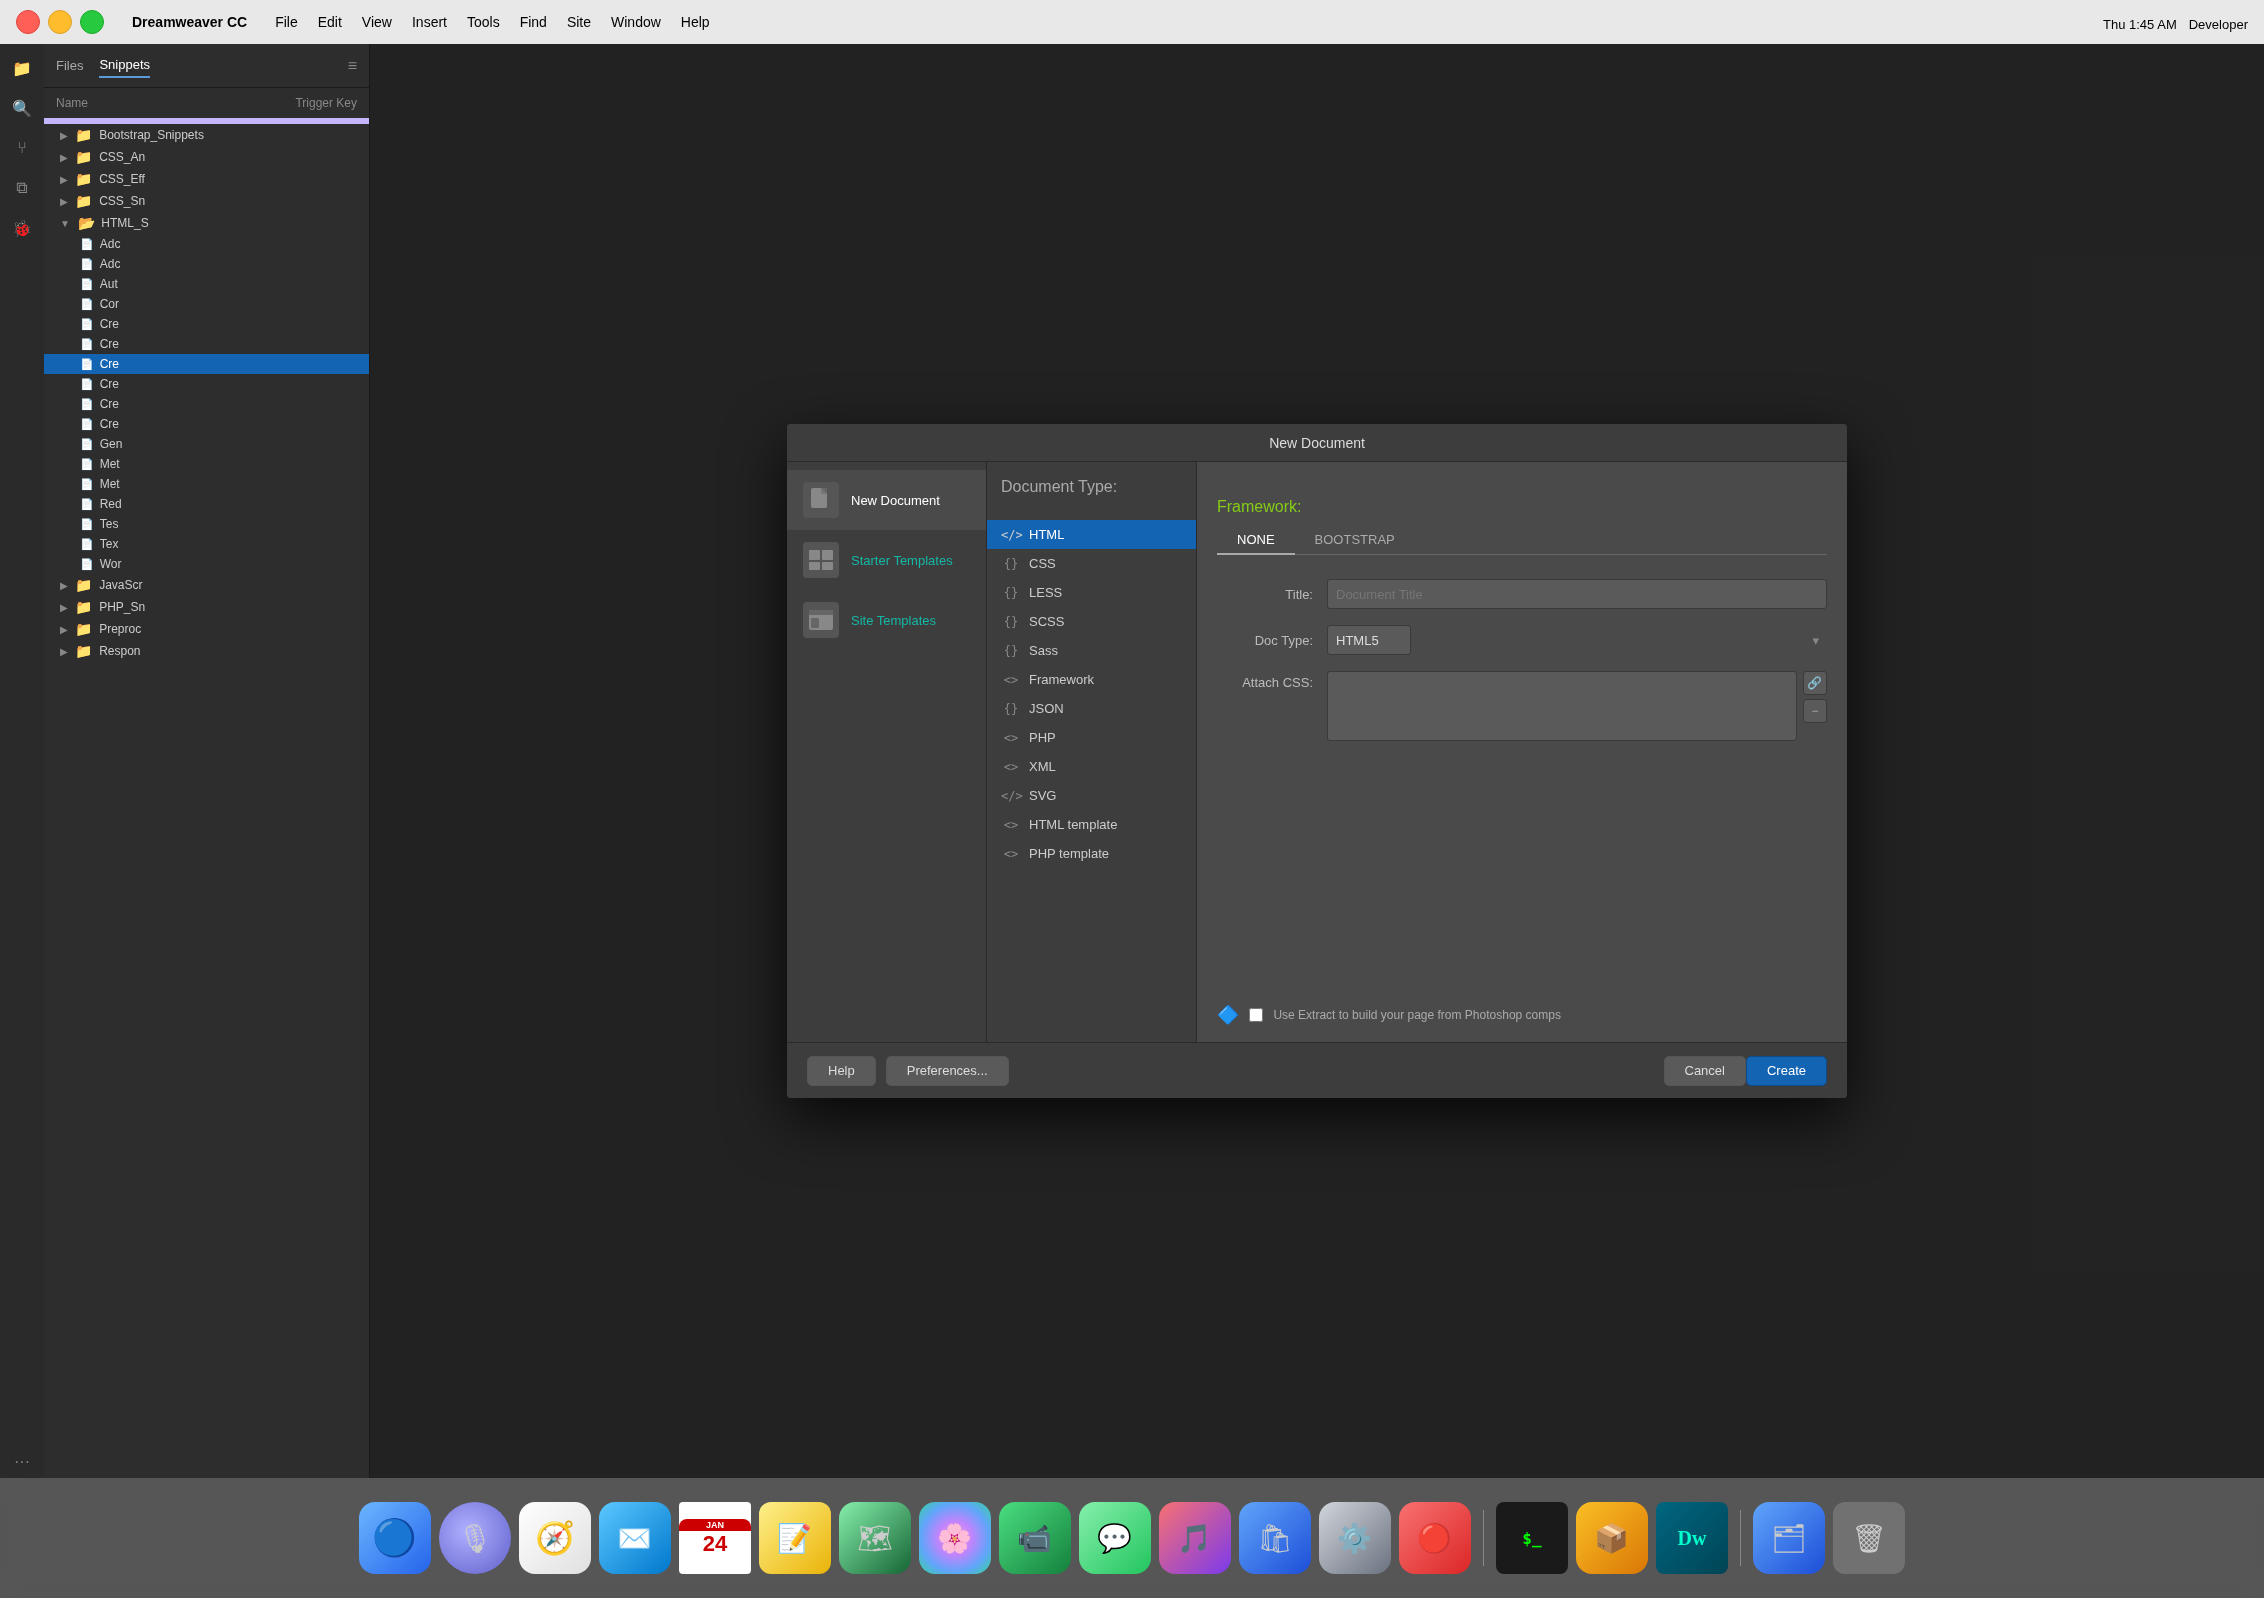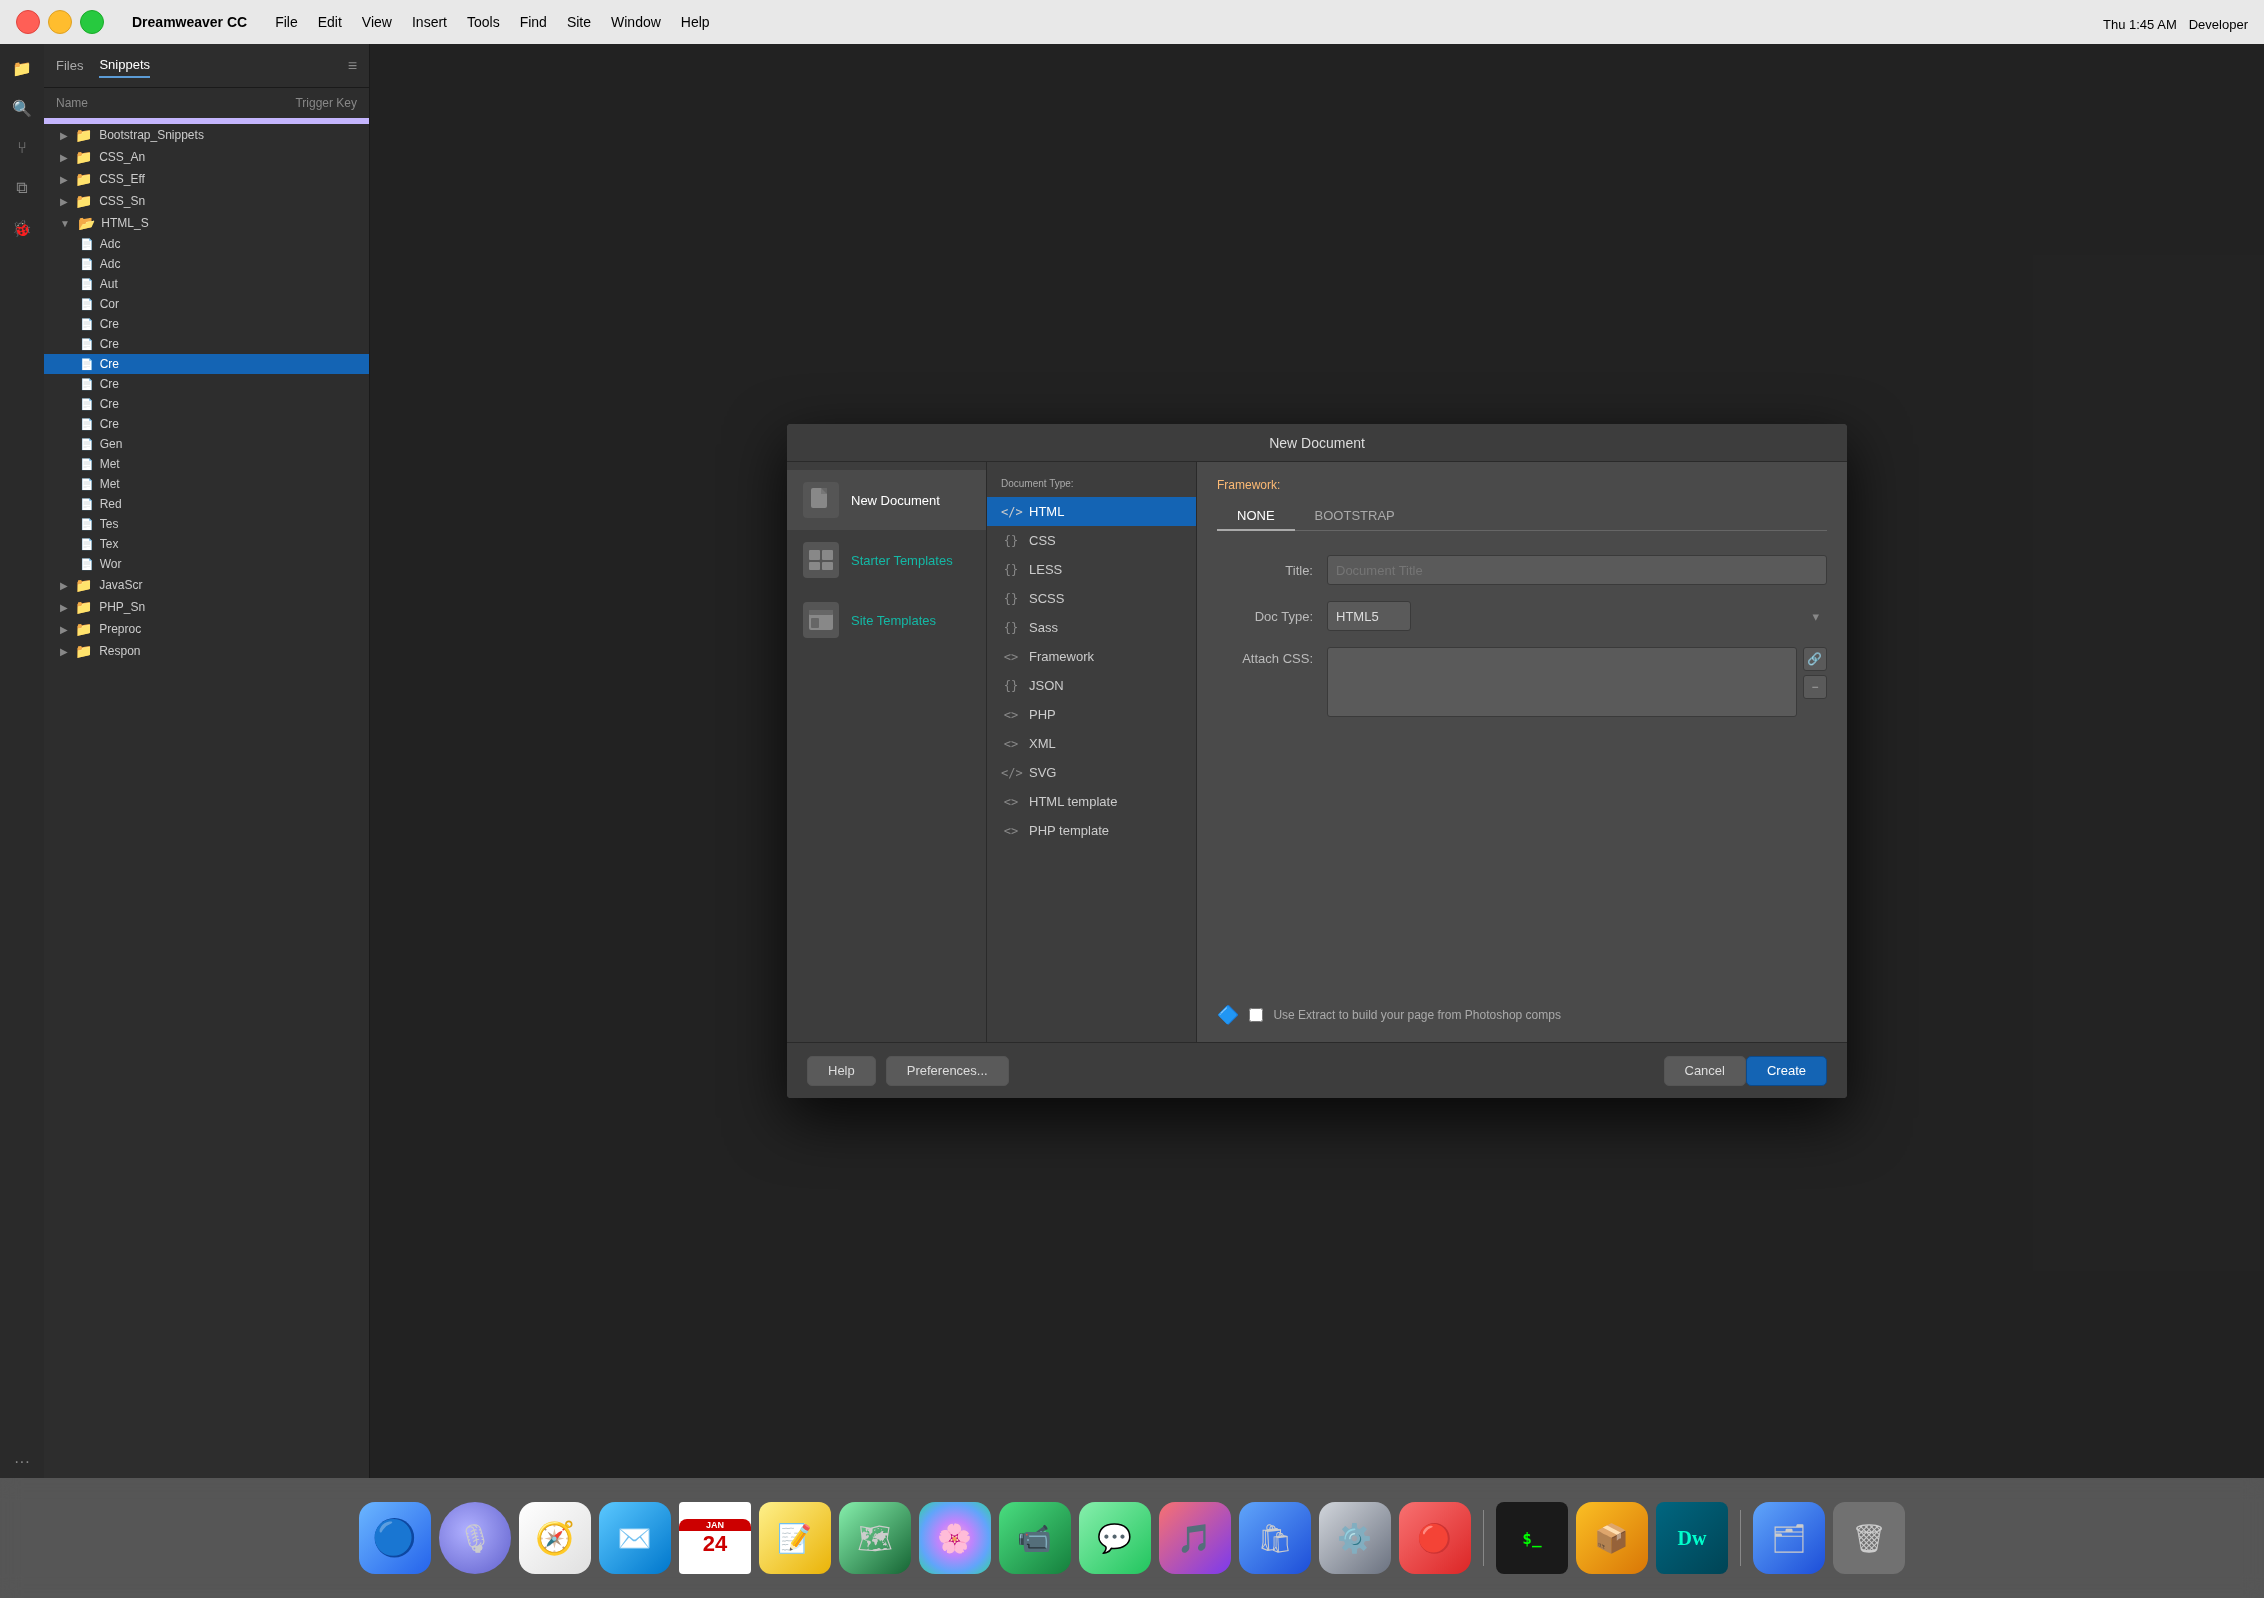--- a/index.html
+++ b/index.html
@@ -198,22 +198,22 @@
     }
 
     
     .dialog-middle {
       width: 210px;
       background: #3d3d3d;
       border-right: 1px solid #2a2a2a;
       padding-top: 8px;
     }
     .doc-type-header {
-      padding: 8px 14px 8px;
-      font-size: 10px;
+      padding: 8px 14px 24px;
+      font-size: 16px;
       color: #aaa;
     }
     .doc-type-item {
       display: flex;
       align-items: center;
       gap: 8px;
       padding: 7px 14px;
       cursor: pointer;
       font-size: 13px;
       color: #ccc;
@@ -233,23 +233,24 @@
 
     
     .dialog-right {
       flex: 1;
       background: #4a4a4a;
       padding: 16px 20px;
       display: flex;
       flex-direction: column;
     }
     .framework-label {
-      font-size: 12px;
-      color: #fdba74;
+      font-size: 16px;
+      color: #84cc16;
       margin-bottom: 10px;
+      margin-top: 20px;
     }
     .framework-tabs {
       display: flex;
       gap: 0;
       margin-bottom: 24px;
       border-bottom: 1px solid #666;
     }
     .framework-tab {
       padding: 6px 20px;
       font-size: 13px;

